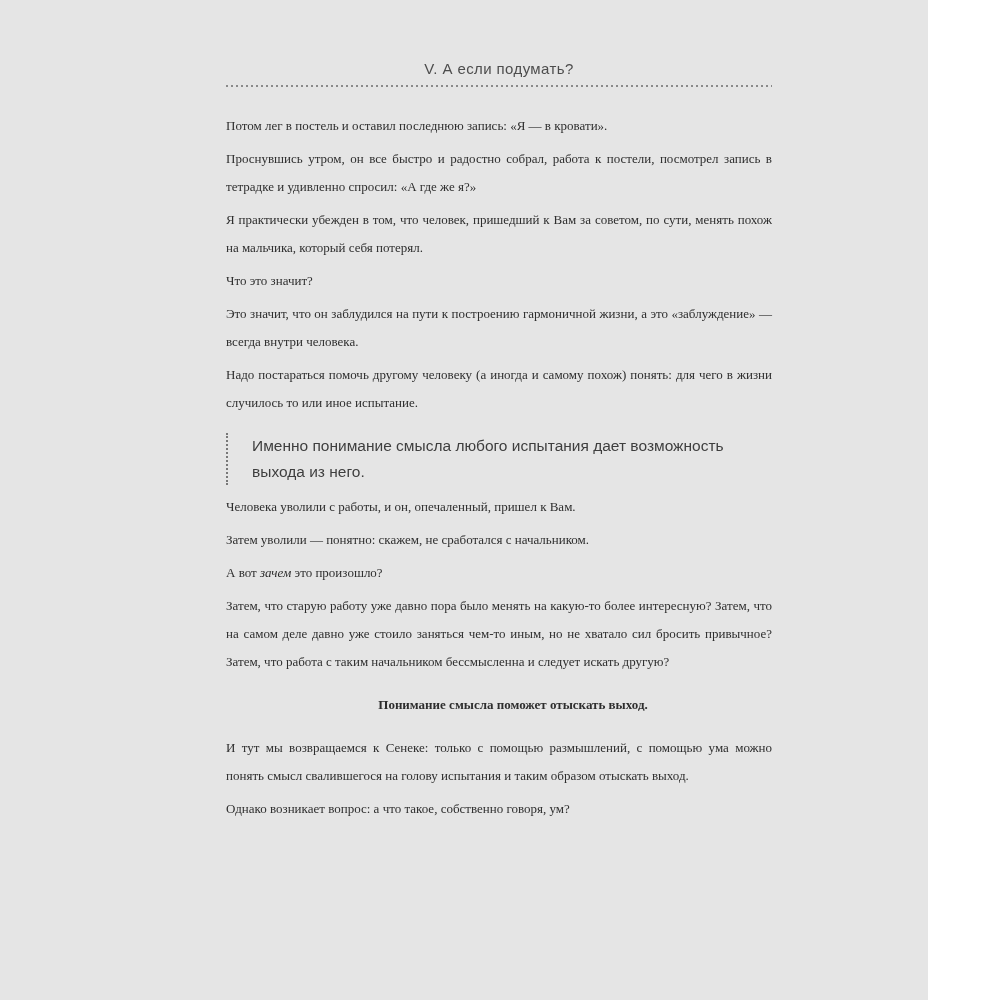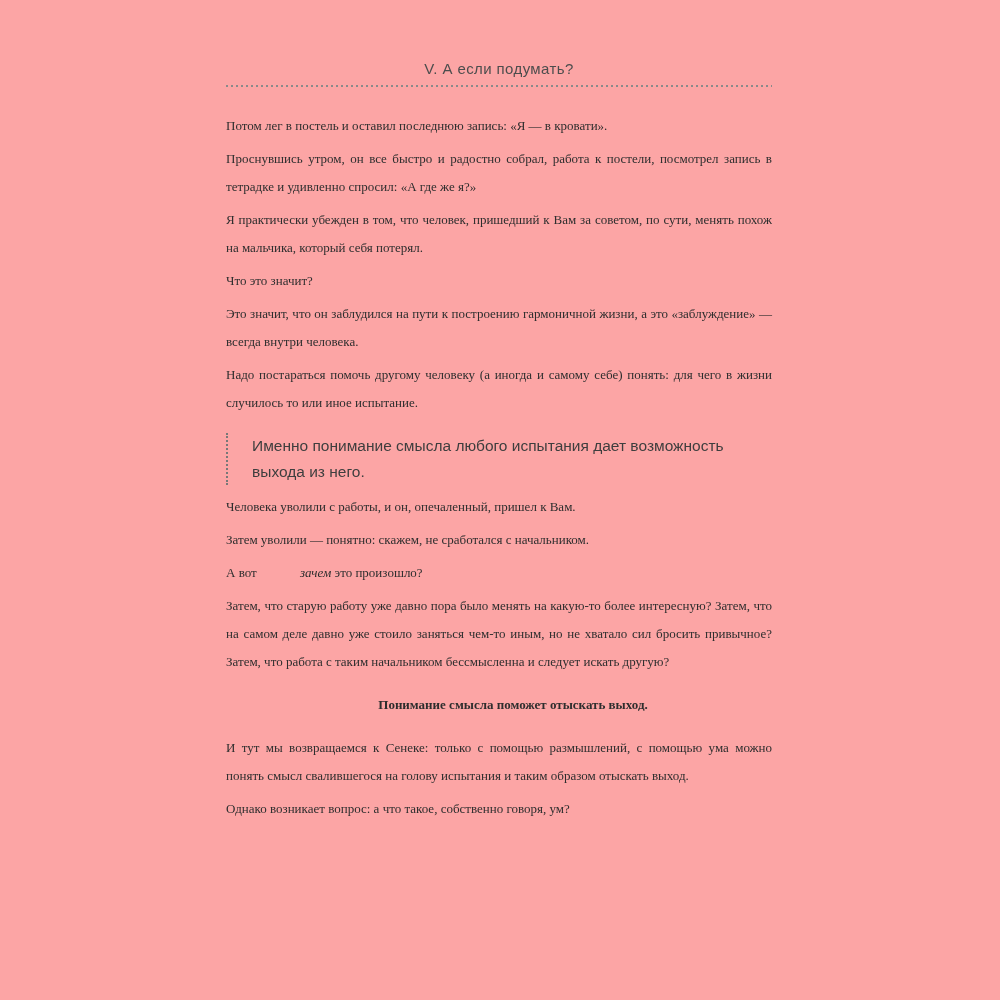--- a/index.html
+++ b/index.html
@@ -5,23 +5,23 @@
   html, body {
     margin: 0;
     padding: 0;
     background: #ffffff;
     width: 1000px;
     height: 1000px;
     overflow: hidden;
   }
   .page {
     position: relative;
-    width: 1000px;
+    width: 928px;
     height: 1000px;
-    background: #fca5a5;
+    background: #e5e5e5;
     font-family: "Liberation Serif", serif;
     color: #2e2e2e;
   }
   .column {
     position: absolute;
     left: 226px;
     top: 0;
     width: 546px;
     padding-top: 59px;
   }
@@ -65,40 +65,40 @@
     font-family: "Liberation Sans", sans-serif;
     text-align: left;
     color: #3e3e3e;
   }
   .bold-note {
     font-weight: bold;
     padding-left: 28px;
     margin: 15px 0 15px 0 !important;
     text-align: center;
   }
-  .italic { font-style: italic; margin-left: 40px; }
+  .italic { font-style: italic; }
 </style>
 </head>
 <body>
 
 <div class="page">
   <div class="column">
 
     <header>
       <div class="chapter">V. А если подумать?</div>
       <div class="dotted-rule"></div>
     </header>
 
     <main>
       <p>Потом лег в постель и оставил последнюю запись: «Я — в кровати».</p>
       <p>Проснувшись утром, он все быстро и радостно собрал, работа к постели, посмотрел запись в тетрадке и удивленно спросил: «А где же я?»</p>
       <p>Я практически убежден в том, что человек, пришедший к Вам за советом, по сути, менять похож на мальчика, который себя потерял.</p>
       <p>Что это значит?</p>
       <p>Это значит, что он заблудился на пути к построению гармоничной жизни, а это «заблуждение» — всегда внутри человека.</p>
-      <p>Надо постараться помочь другому человеку (а иногда и самому себе) понять: для чего в жизни случилось то или иное испытание.</p>
+      <p>Надо постараться помочь другому человеку (а иногда и самому похож) понять: для чего в жизни случилось то или иное испытание.</p>
 
       <div class="quote">
         <p>Именно понимание смысла любого испытания дает возможность выхода из него.</p>
       </div>
 
       <p>Человека уволили с работы, и он, опечаленный, пришел к Вам.</p>
       <p>Затем уволили — понятно: скажем, не сработался с начальником.</p>
 
       <p><span>А вот </span><span class="italic">зачем</span><span> это произошло?</span></p>
 

